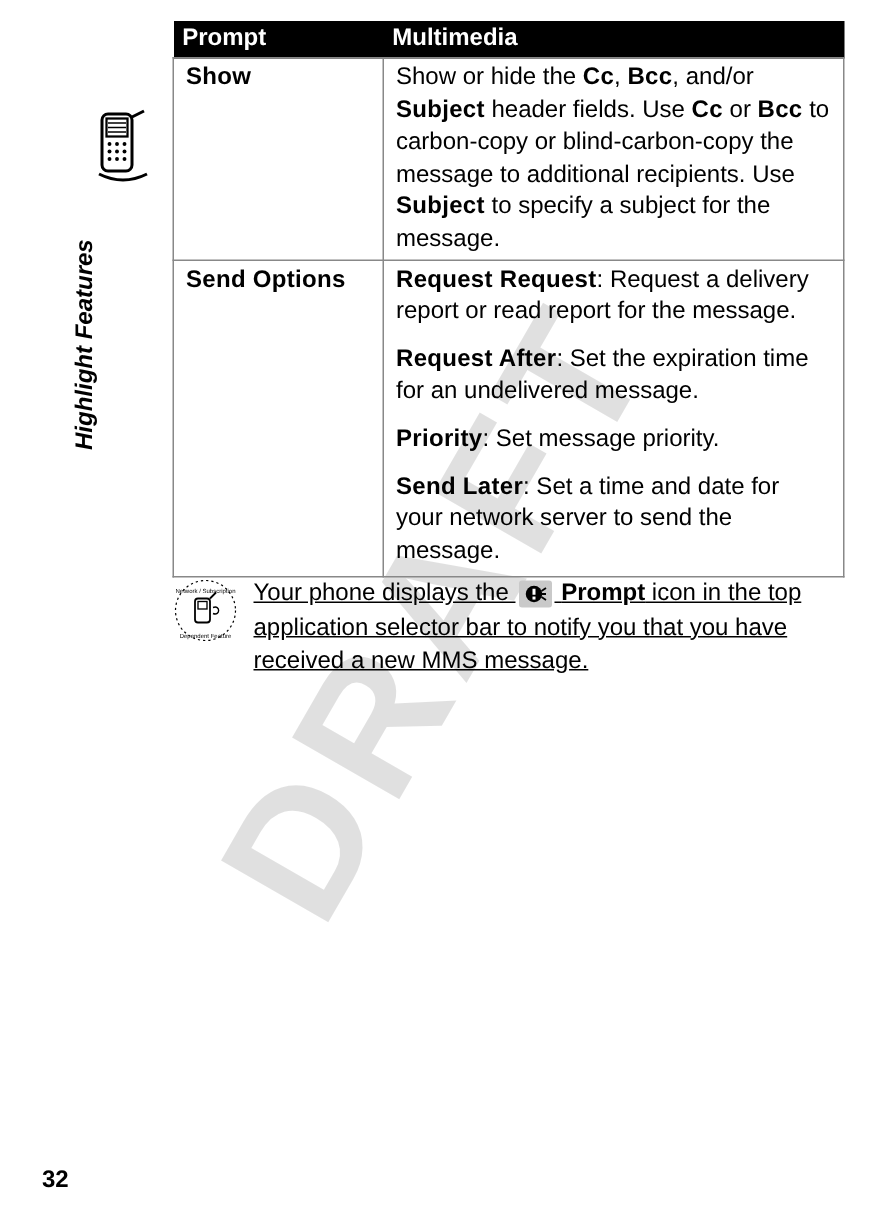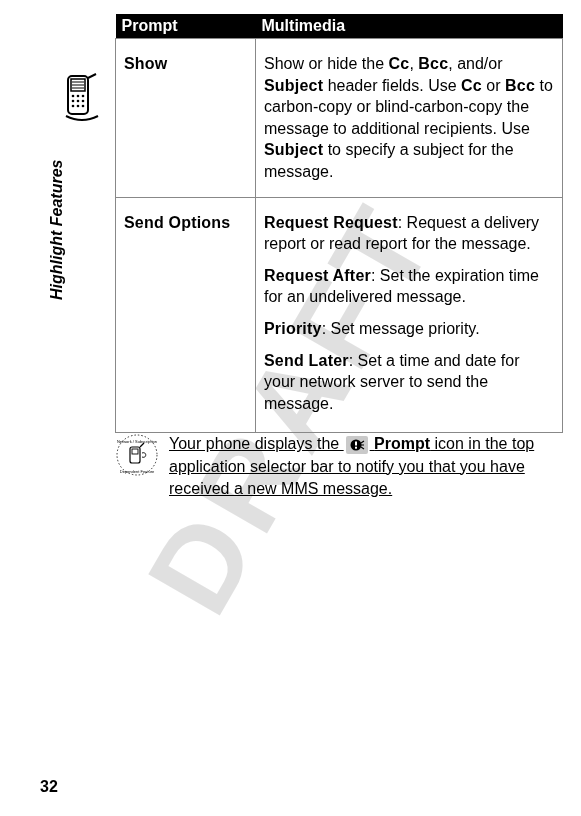--- a/index.html
+++ b/index.html
@@ -63,21 +63,21 @@
   }
   table.options th {
     background: #000;
     color: #fff;
     text-align: left;
     padding: 3px 6px;
     font-weight: bold;
   }
   table.options td {
     border: 1px solid #888;
-    padding: 14px 8px;
+    padding: 2px 8px;
     vertical-align: top;
     line-height: 1.35;
   }
   table.options td.opt {
     width: 140px;
     font-family: Arial, Helvetica, sans-serif;
   }
   .cond-bold {
     font-family: "Arial Narrow", Arial, sans-serif;
     font-weight: 800;
@@ -114,21 +114,21 @@
     width: 22px;
     height: 18px;
     background: #c9c9c9;
     border-radius: 2px;
     vertical-align: -3px;
     margin: 0 2px;
   }
   .prompt-chip svg { display: block; }
   .page-num {
     position: absolute;
-    left: 40px;
+    left: 28px;
     bottom: 20px;
     font-weight: bold;
     font-size: 16px;
   }
 </style>
 </head>
 <body>
 
 <div class="watermark">DRAFT</div>
 

